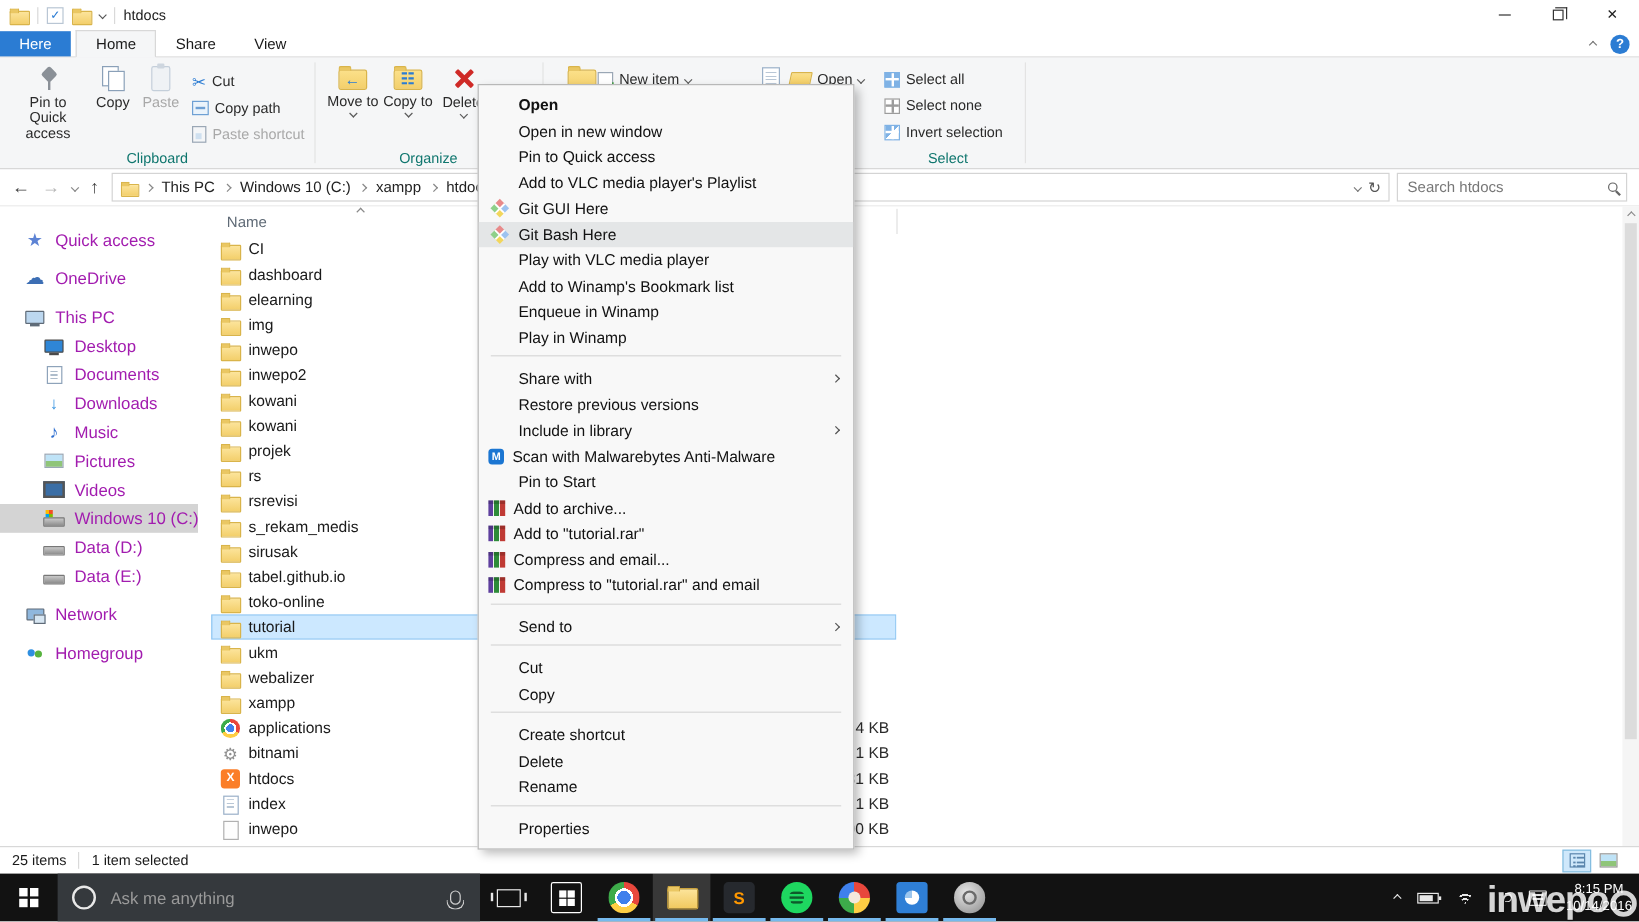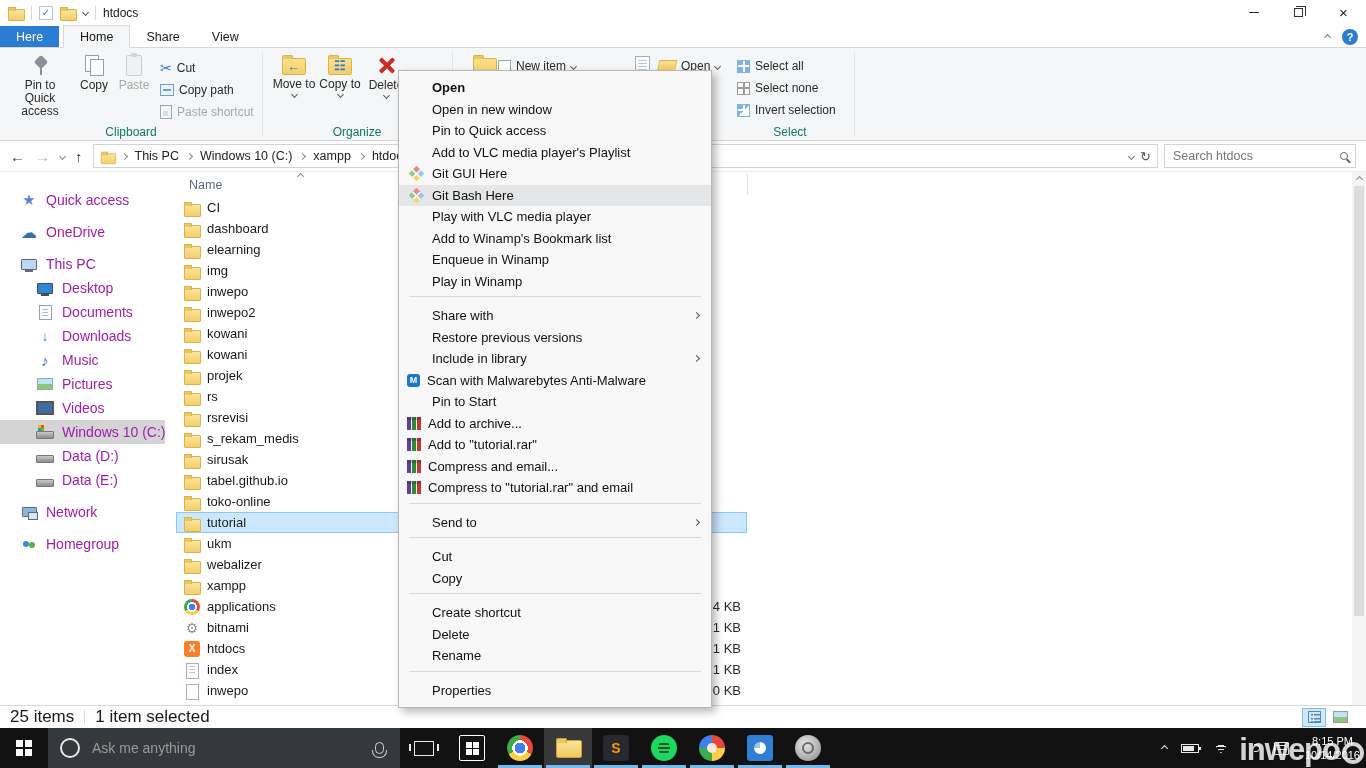--- a/index.html
+++ b/index.html
@@ -160,21 +160,21 @@
   .mi.sep::before{content:"";display:block;height:1px;background:#d7d7d7;margin:4px 10px}
   .mic-i.atom{width:15px;height:12px;background:linear-gradient(90deg,#4d94d8 0 5px,#fff 5px);border:1px solid #4d94d8}
   .mic-i.atom::before{content:"";position:absolute;left:7px;top:2px;right:2px;bottom:2px;background:repeating-linear-gradient(#9ec7ea 0 1px,transparent 1px 3px)}
   .mic-i.git::before{content:"";width:11px;height:11px;transform:rotate(45deg);background:linear-gradient(#fff,#fff) 50% 0/1.5px 100% no-repeat,linear-gradient(#fff,#fff) 0 50%/100% 1.5px no-repeat,conic-gradient(#9dc3f0 0 25%,#f2d65c 0 50%,#8fd08a 0 75%,#e88a8a 0)}
   .mic-i.mb{width:13px;height:13px;background:#1b76d2;border-radius:3px}
   .mic-i.mb::before{content:"M";color:#fff;font-size:9px;font-weight:bold}
   .mic-i.rar{width:14px;height:13px;background:linear-gradient(90deg,#5e3f9e 0 4px,#f2f2f2 4px 5px,#2e8b3a 5px 9px,#f2f2f2 9px 10px,#c03a34 10px)}
   .mic-i.rar::before{content:"";position:absolute;left:0;top:0;right:0;height:3px;background:rgba(0,0,0,.18)}
 
   
-  .statusbar{height:23px;border-top:1px solid #d8d8d8;display:flex;align-items:center;padding:0 10px;font-size:17px;color:#1a1a1a;background:#fff}
+  .statusbar{height:23px;border-top:1px solid #d8d8d8;display:flex;align-items:center;padding:0 10px;font-size:12px;color:#1a1a1a;background:#fff}
   .st-sep{width:1px;height:14px;background:#d9d9d9;margin:0 10px}
   .view-btns{margin-left:auto;display:flex;gap:2px;margin-right:4px}
   .view-btn{width:24px;height:19px;border:1px solid transparent;display:flex;align-items:center;justify-content:center}
   .view-btn.active{background:#cfe8fb;border-color:#84bde0}
   .ic-details{width:13px;height:12px;border:1px solid #5b86ad;background:linear-gradient(#5b86ad,#5b86ad) 5px 2px/6px 1.5px no-repeat,linear-gradient(#5b86ad,#5b86ad) 5px 5.5px/6px 1.5px no-repeat,linear-gradient(#5b86ad,#5b86ad) 5px 9px/6px 1.5px no-repeat,linear-gradient(#5b86ad,#5b86ad) 2px 2px/2px 1.5px no-repeat,linear-gradient(#5b86ad,#5b86ad) 2px 5.5px/2px 1.5px no-repeat,linear-gradient(#5b86ad,#5b86ad) 2px 9px/2px 1.5px no-repeat}
   .ic-thumb{width:15px;height:12px;border:1px solid #9a9a9a;background:linear-gradient(#bfe3f7 55%,#8fc579 45%)}
 
   
   .taskbar{position:absolute;left:0;bottom:0;width:1366px;height:40px;background:#121212;display:flex;align-items:stretch;z-index:50}
   .tb-btn{width:48px;display:flex;align-items:center;justify-content:center;flex:none}

